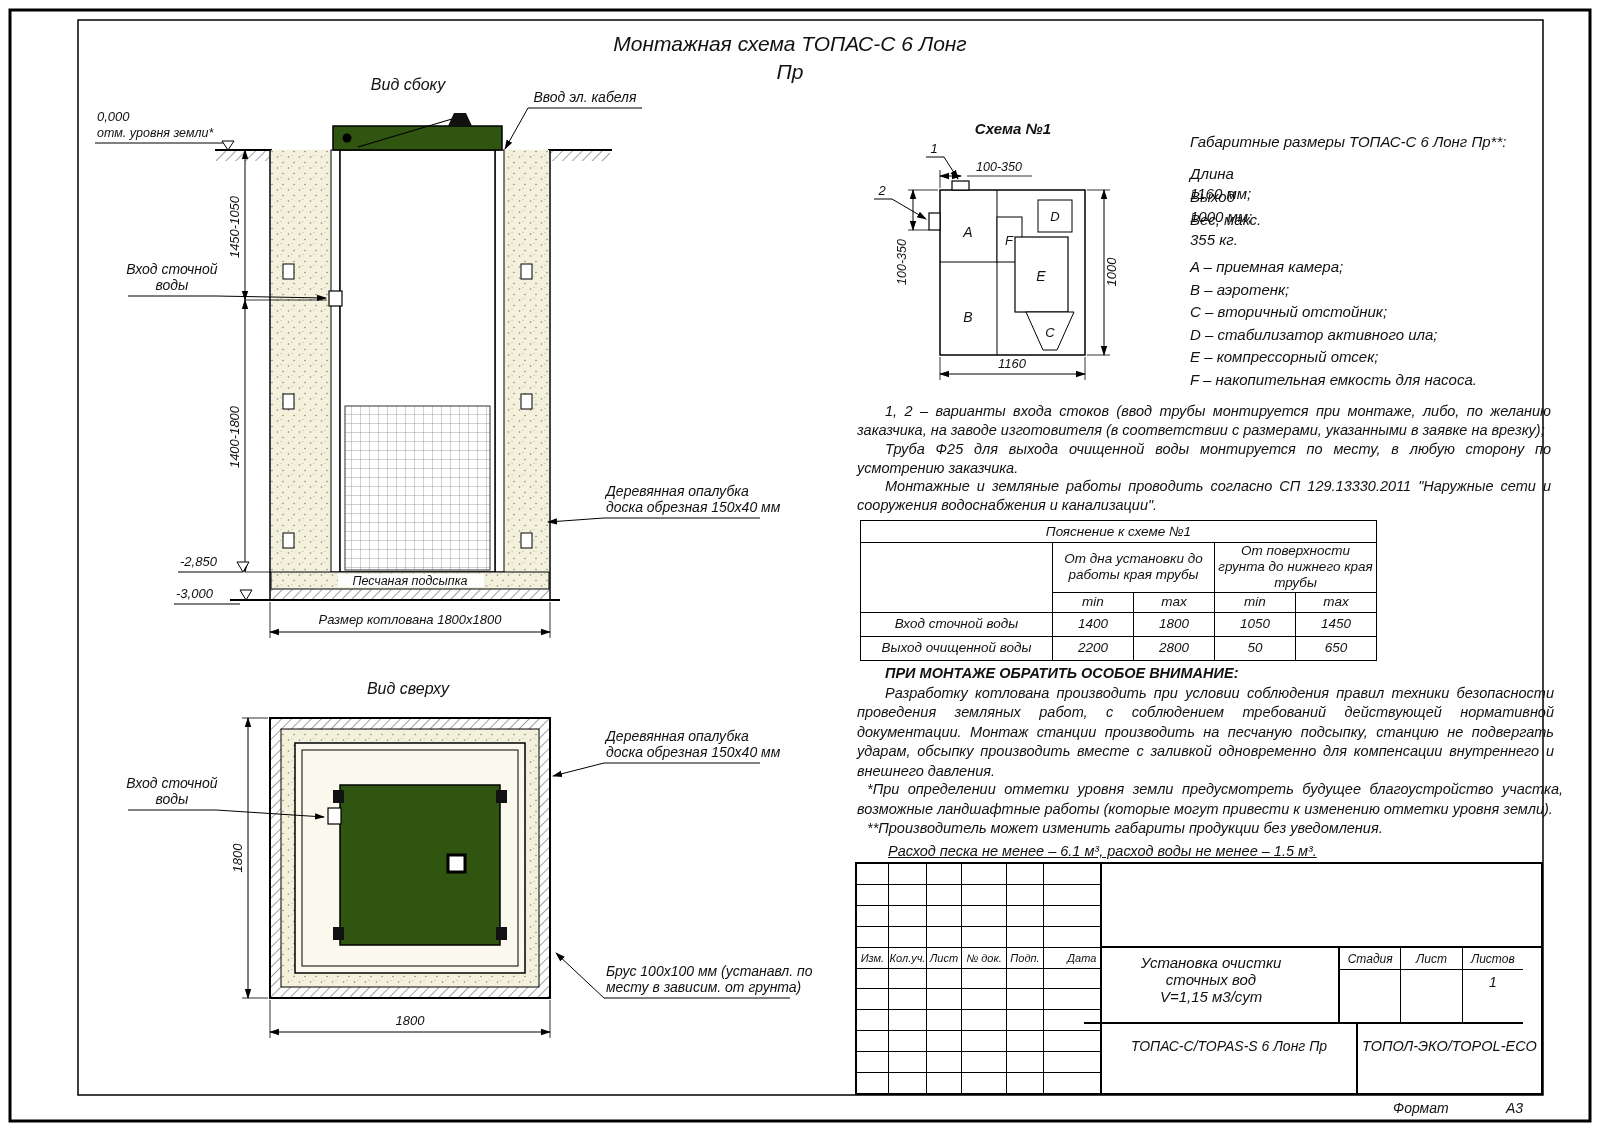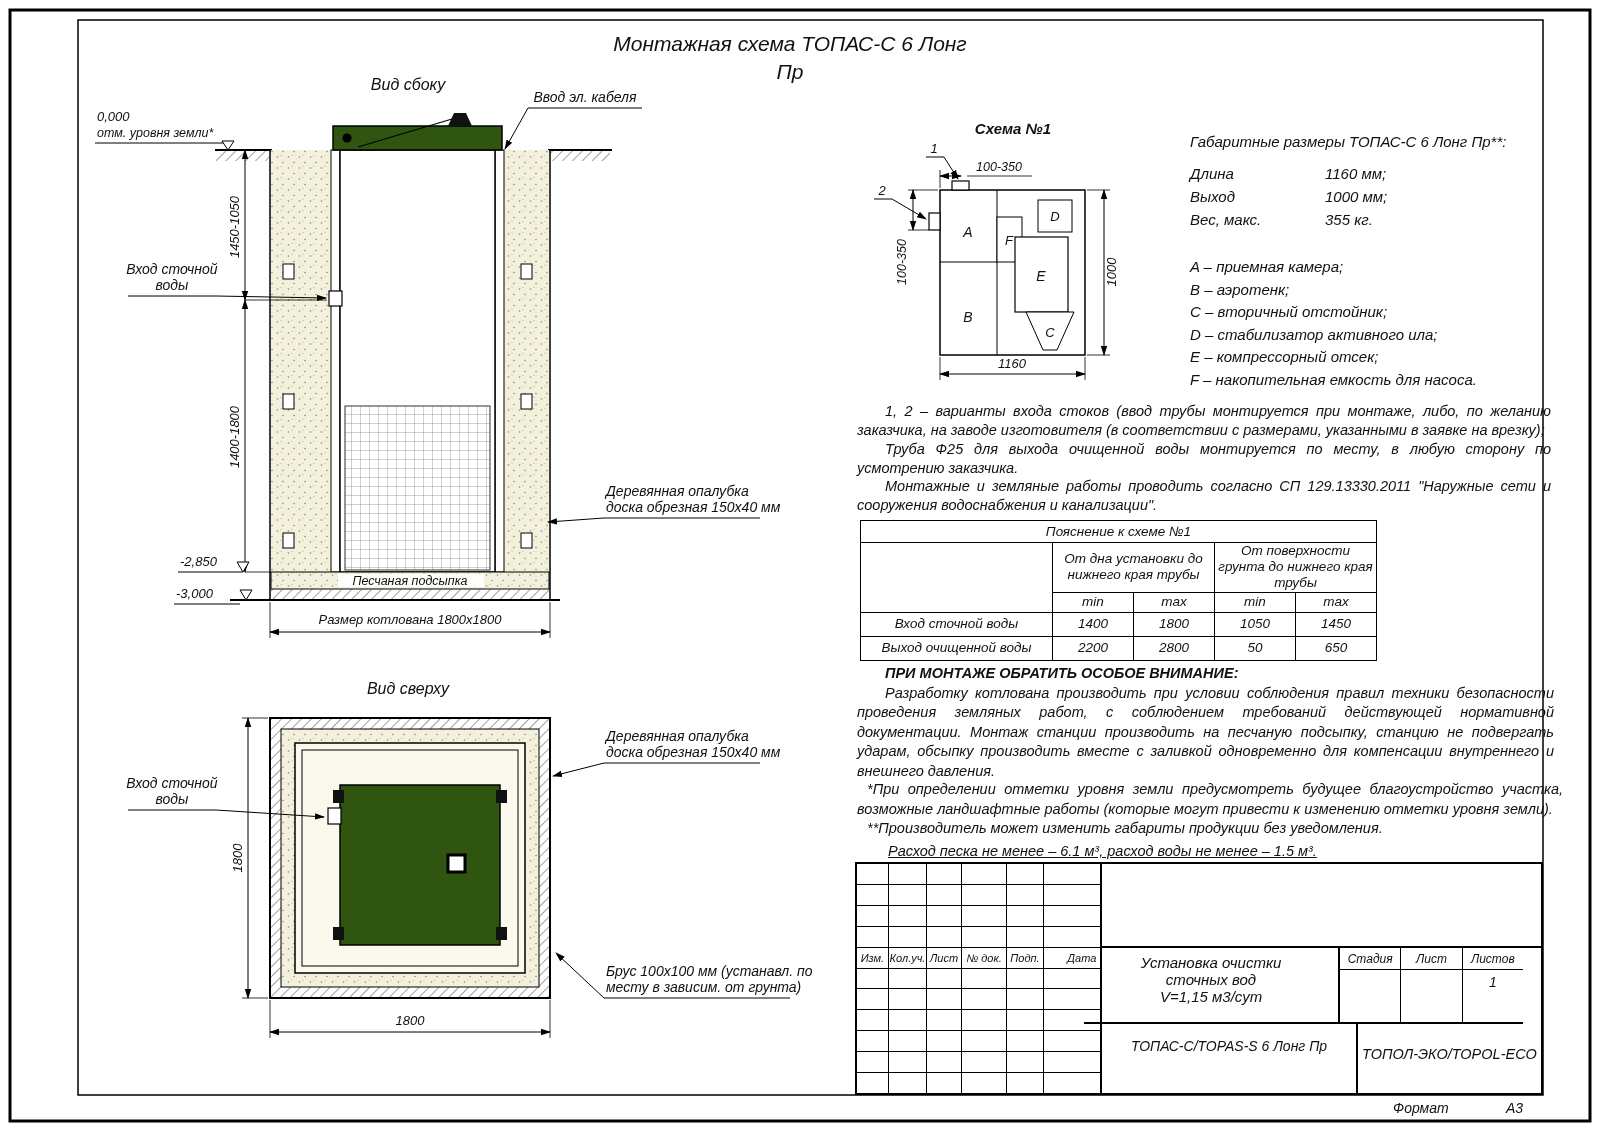--- a/index.html
+++ b/index.html
@@ -4,21 +4,21 @@
 <style>
   html,body{margin:0;padding:0;background:#e8e8e8;}
   .page{position:relative;width:1600px;height:1131px;background:#fff;overflow:hidden;
         font-family:"Liberation Sans",sans-serif;color:#111;}
   svg{position:absolute;left:0;top:0;}
   svg text{font-family:"Liberation Sans",sans-serif;font-style:italic;fill:#111;}
   .ov{position:absolute;font-style:italic;line-height:1.32;}
   .sheet-title{left:360px;top:30px;width:860px;text-align:center;font-size:21px;}
   .dims-title{left:1190px;top:132px;width:360px;font-size:15px;}
   .dims-grid{left:1190px;top:164px;width:330px;font-size:15px;}
-  .dims-row{display:flex;height:23px;}
+  .dims-row{display:flex;height:23px;flex-direction:column;}
   .dims-row .lab{width:135px;}
   .legend{left:1190px;top:256px;width:360px;font-size:15px;line-height:22.5px;}
   .notes{left:857px;top:402px;width:694px;font-size:14.5px;line-height:19px;text-align:justify;}
   .notes p{margin:0;text-indent:28px;}
   .note3{left:857px;top:477px;width:694px;font-size:14.5px;line-height:19px;text-align:justify;}
   .note3 p{margin:0;text-indent:28px;font-style:italic;}
   .exp-table{left:860px;top:520px;}
   table{border-collapse:collapse;font-style:italic;}
   td,th{border:1.5px solid #000;padding:0 3px;font-weight:normal;font-size:13.5px;text-align:center;}
   .tbl-title{height:22px;}
@@ -47,21 +47,21 @@
   .tb-doc{width:256px;border-right:2px solid #000;text-align:center;font-size:15px;line-height:17px;padding-top:6px;}
   .tb-stages{width:183px;display:flex;flex-direction:column;}
   .tb-stagehead{height:22px;display:flex;border-bottom:1px solid #000;}
   .tb-stagehead div{flex:1;border-right:1px solid #000;display:flex;align-items:center;justify-content:center;font-size:12px;}
   .tb-stagehead div:last-child{border-right:none;}
   .tb-stageval{flex:1;display:flex;}
   .tb-stageval div{flex:1;border-right:1px solid #000;display:flex;align-items:flex-start;justify-content:center;font-size:14px;padding-top:4px;}
   .tb-stageval div:last-child{border-right:none;}
   .tb-bottom{position:absolute;left:245px;top:160px;width:439px;height:71px;display:flex;}
   .tb-model{width:256px;border-right:2px solid #000;display:flex;align-items:flex-start;justify-content:center;font-size:14px;padding-top:14px;}
-  .tb-company{width:183px;display:flex;align-items:flex-start;justify-content:center;font-size:14.5px;padding-top:22px;}
+  .tb-company{width:183px;display:flex;align-items:flex-start;justify-content:center;font-size:14.5px;padding-top:14px;}
   .fmt{position:absolute;left:1393px;top:1100px;width:130px;display:flex;justify-content:space-between;font-size:14px;font-style:italic;gap:46px;}
 </style>
 </head>
 <body>
 
 <div class="page">
 
 <svg width="1600" height="1131" viewBox="0 0 1600 1131">
   <defs>
     <pattern id="hatch" width="7" height="7" patternTransform="rotate(45)" patternUnits="userSpaceOnUse">
@@ -299,21 +299,21 @@
 </div>
 
 <div class="ov exp-table">
   <table>
     <tbody>
           <tr class="tbl-title">
       <td colspan="5">Пояснение к схеме №1</td>
     </tr>
     <tr class="tbl-group">
       <td class="col-label" rowspan="2"></td>
-      <td colspan="2">От дна установки до нижнего края трубы</td>
+      <td colspan="2">От дна установки до работы края трубы</td>
       <td colspan="2">От поверхности грунта до нижнего края трубы</td>
     </tr>
     <tr class="tbl-mm">
       <td class="col-num">min</td>
       <td class="col-num">max</td>
       <td class="col-num">min</td>
       <td class="col-num">max</td>
     </tr>
     <tr class="tbl-data">
       <td>Вход сточной воды</td>

